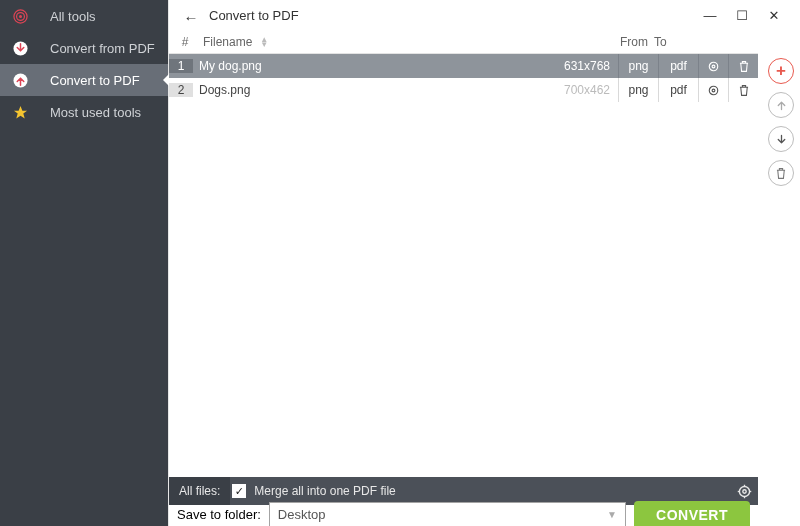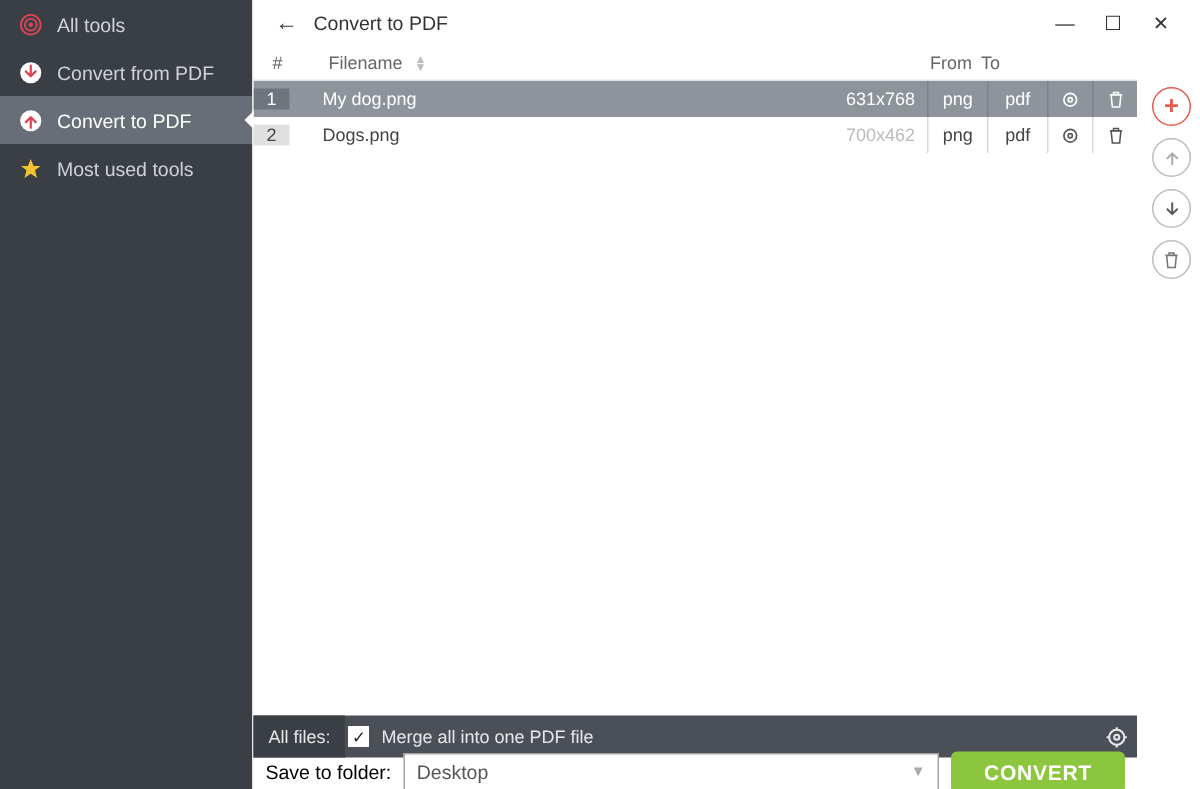--- a/index.html
+++ b/index.html
@@ -1,34 +1,34 @@
 <!DOCTYPE html>
 <html><head>
 <meta charset="utf-8">
 <style>
 * { margin: 0; padding: 0; box-sizing: border-box; font-family: "Segoe UI", Arial, sans-serif; }
 html, body { width: 800px; height: 526px; overflow: hidden; background: #fff; }
 .app { display: flex; width: 100%; height: 100%; }
 .sidebar { width: 168px; background: #3a3f46; color: #cfd2d6; display: flex; flex-direction: column; }
-.sb-item { display: flex; align-items: center; gap: 10px; height: 32px; padding: 0 12px; font-size: 13px; cursor: pointer; position: relative; }
+.sb-item { display: flex; align-items: center; gap: 22px; height: 32px; padding: 0 12px; font-size: 13px; cursor: pointer; position: relative; }
 .sb-item.active { background: #686e77; color: #fff; }
 .sb-item.active::after { content: ""; position: absolute; right: -1px; top: 50%; transform: translateY(-50%); border: 6px solid transparent; border-right-color: #fff; }
 .sb-spacer { flex: 1; }
 .sb-icon { width: 16px; height: 16px; display: inline-flex; align-items: center; justify-content: center; font-size: 13px; }
 .main { flex: 1; display: flex; flex-direction: column; border-left: 1px solid #e6e6e6; }
 .titlebar { display: flex; align-items: center; height: 30px; padding: 0 10px; }
 .tb-back { width: 24px; text-align: center; cursor: pointer; font-size: 15px; color: #333; }
 .tb-title { font-size: 13px; color: #333; margin-left: 6px; }
 .tb-spacer { flex: 1; }
 .tb-btn { width: 32px; text-align: center; cursor: pointer; font-size: 13px; color: #333; }
 .content { flex: 1; display: flex; }
 .filepane { flex: 1; display: flex; flex-direction: column; padding-right: 4px; }
 .thead { display: flex; align-items: center; font-size: 12px; color: #666; height: 24px; border-bottom: 1px solid #e3e3e3; padding: 0 4px; }
 .col-num { width: 24px; text-align: center; }
-.col-name { flex: 1; padding-left: 6px; display: flex; align-items: center; gap: 8px; margin-left: 16px; }
+.col-name { flex: 1; padding-left: 6px; display: flex; align-items: center; gap: 8px; }
 .col-dim { width: 56px; text-align: right; padding-right: 8px; }
 .col-from { width: 40px; text-align: center; }
 .col-to { width: 40px; text-align: left; }
 .col-gear { width: 30px; text-align: center; }
 .col-del { width: 30px; text-align: center; }
 .tbody { flex: 1; overflow: auto; }
 .trow { display: flex; align-items: center; height: 24px; font-size: 12px; }
 .trow.sel { background: #8e949b; color: #fff; }
 .trow .col-num { background: rgba(0,0,0,0.12); }
 .trow.sel .col-num { background: #6f757c; color: #fff; }

